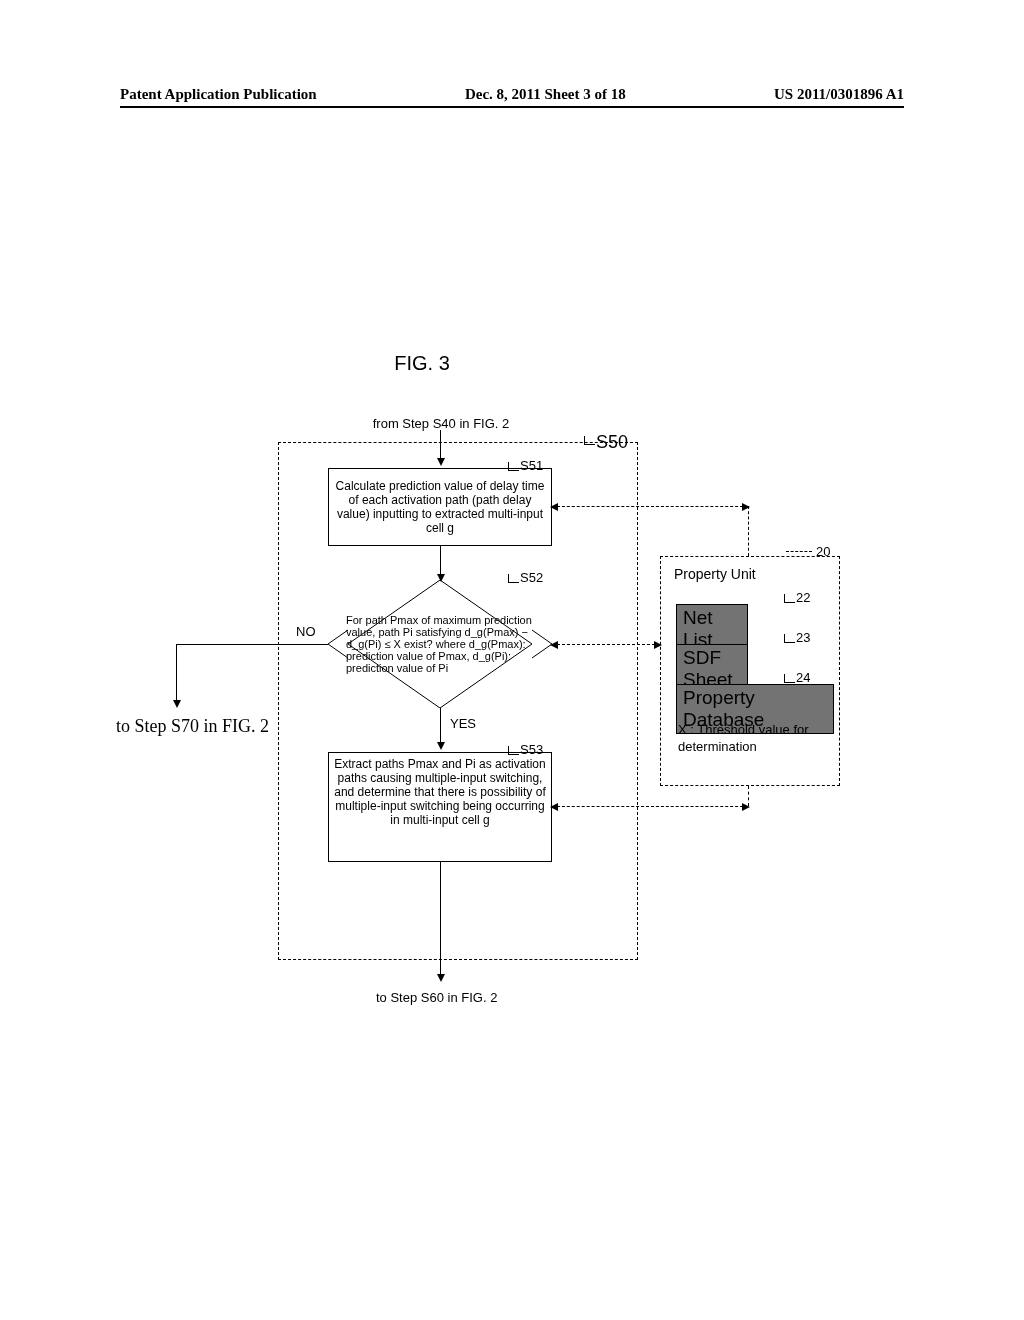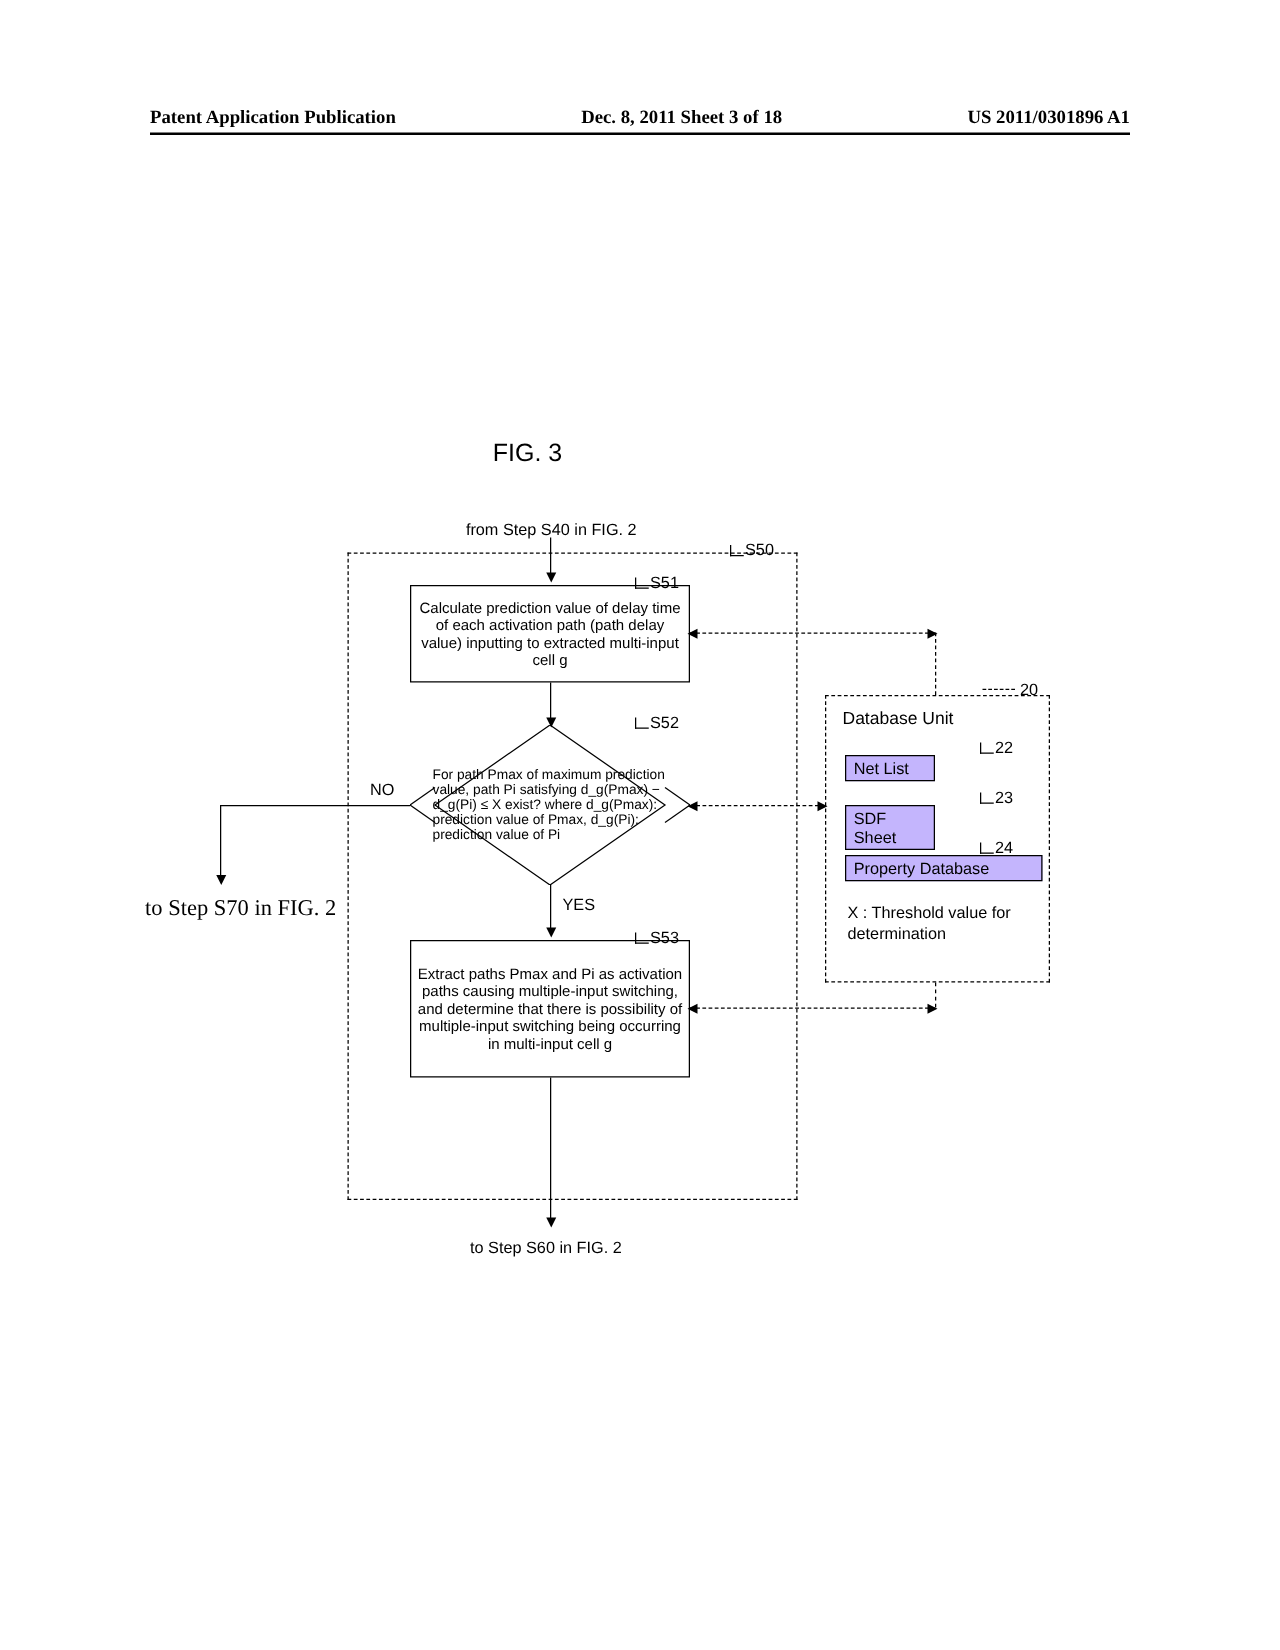--- a/index.html
+++ b/index.html
@@ -53,21 +53,21 @@
     top: 442px;
     left: 278px;
     width: 360px;
     height: 518px;
     border: 1px dashed #000;
   }
   .s50-label {
     position: absolute;
     top: 432px;
     left: 596px;
-    font-size: 13px;
+    font-size: 18px;
     font-family: Arial, sans-serif;
   }
   .s50-label::before {
     content: "";
     position: absolute;
     left: -12px;
     top: 4px;
     width: 10px;
     height: 8px;
     border-left: 1px solid #000;
@@ -152,21 +152,20 @@
     position: absolute;
     top: 752px;
     left: 328px;
     width: 224px;
     height: 110px;
     border: 1px solid #000;
     font-size: 12px;
     font-family: Arial, sans-serif;
     text-align: center;
     display: flex;
-    align-items: center;
     justify-content: center;
     padding: 4px;
   }
   .s53-label { position: absolute; top: 742px; left: 520px; font-size: 13px; font-family: Arial, sans-serif; }
   .s53-label::before { content:""; position:absolute; left:-12px; top:4px; width:10px; height:8px; border-left:1px solid #000; border-bottom:1px solid #000; }
 
   .arrow-53-end { position: absolute; top: 862px; left: 440px; width:0; height: 118px; border-left: 1px solid #000; }
 
   .to-s60 { position: absolute; top: 990px; left: 376px; font-size: 13px; font-family: Arial, sans-serif; }
 
@@ -186,24 +185,24 @@
     font-size: 13px;
     font-family: Arial, sans-serif;
   }
   .storage-label-20::before { content:"";position:absolute;left:-30px;top:7px;width:26px;border-top:1px dashed #000; }
 
   .storage-title { position: absolute; top: 566px; left: 674px; font-size: 14px; font-family: Arial, sans-serif; }
 
   .inner-box {
     position: absolute;
     border: 1px solid #000;
-    font-size: 13px;
+    font-size: 19px;
     font-family: Arial, sans-serif;
     padding: 2px 6px;
-    background: #c4b5fd;
+    background: #737373;
   }
   .box-22 { top: 604px; left: 676px; width: 72px; }
   .lbl-22 { position:absolute; top: 590px; left: 796px; font-size:13px; font-family:Arial,sans-serif; }
   .lbl-22::before { content:"";position:absolute;left:-12px;top:4px;width:10px;height:8px;border-left:1px solid #000;border-bottom:1px solid #000; }
 
   .box-23 { top: 644px; left: 676px; width: 72px; }
   .lbl-23 { position:absolute; top: 630px; left: 796px; font-size:13px; font-family:Arial,sans-serif; }
   .lbl-23::before { content:"";position:absolute;left:-12px;top:4px;width:10px;height:8px;border-left:1px solid #000;border-bottom:1px solid #000; }
 
   .box-24 { top: 684px; left: 676px; width: 158px; }
@@ -284,21 +283,21 @@
   </div>
 <div class="s53-label">S53</div>
 
 <div class="arrow-53-end">
     <div class="arrow-head-down"></div>
   </div>
 <div class="to-s60">to Step S60 in FIG. 2</div>
 
 <div class="storage-box"></div>
 <div class="storage-label-20">20</div>
-<div class="storage-title">Database Unit</div>
+<div class="storage-title">Property Unit</div>
 
 <div class="inner-box box-22">Net List</div>
 <div class="lbl-22">22</div>
 
 <div class="inner-box box-23">SDF Sheet</div>
 <div class="lbl-23">23</div>
 
 <div class="inner-box box-24">Property Database</div>
 <div class="lbl-24">24</div>
 

